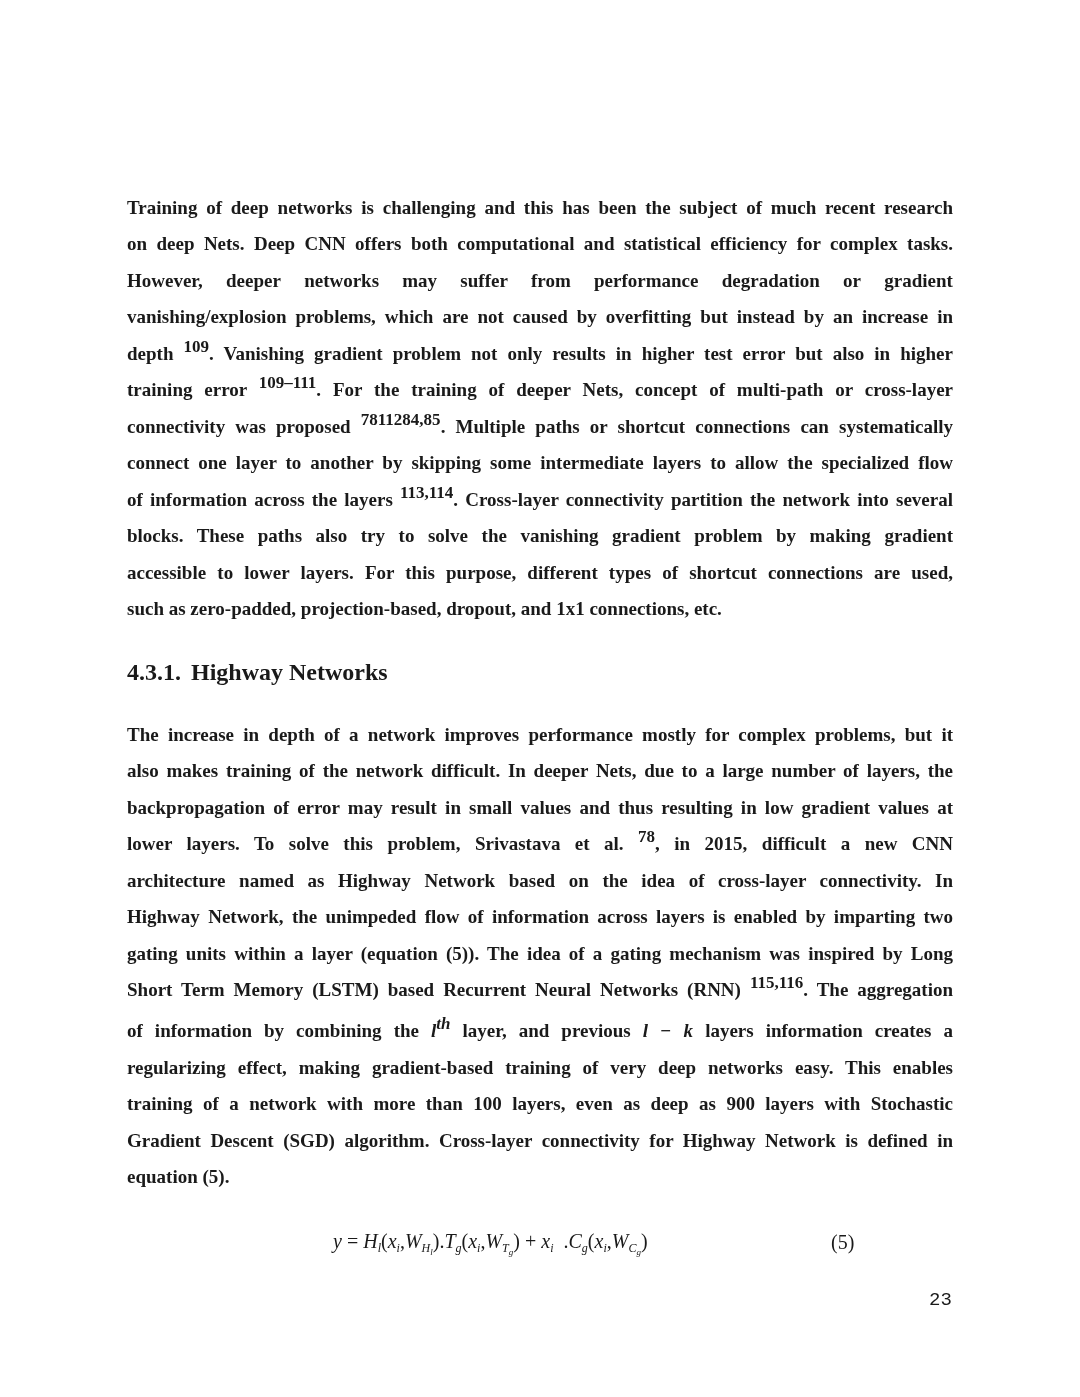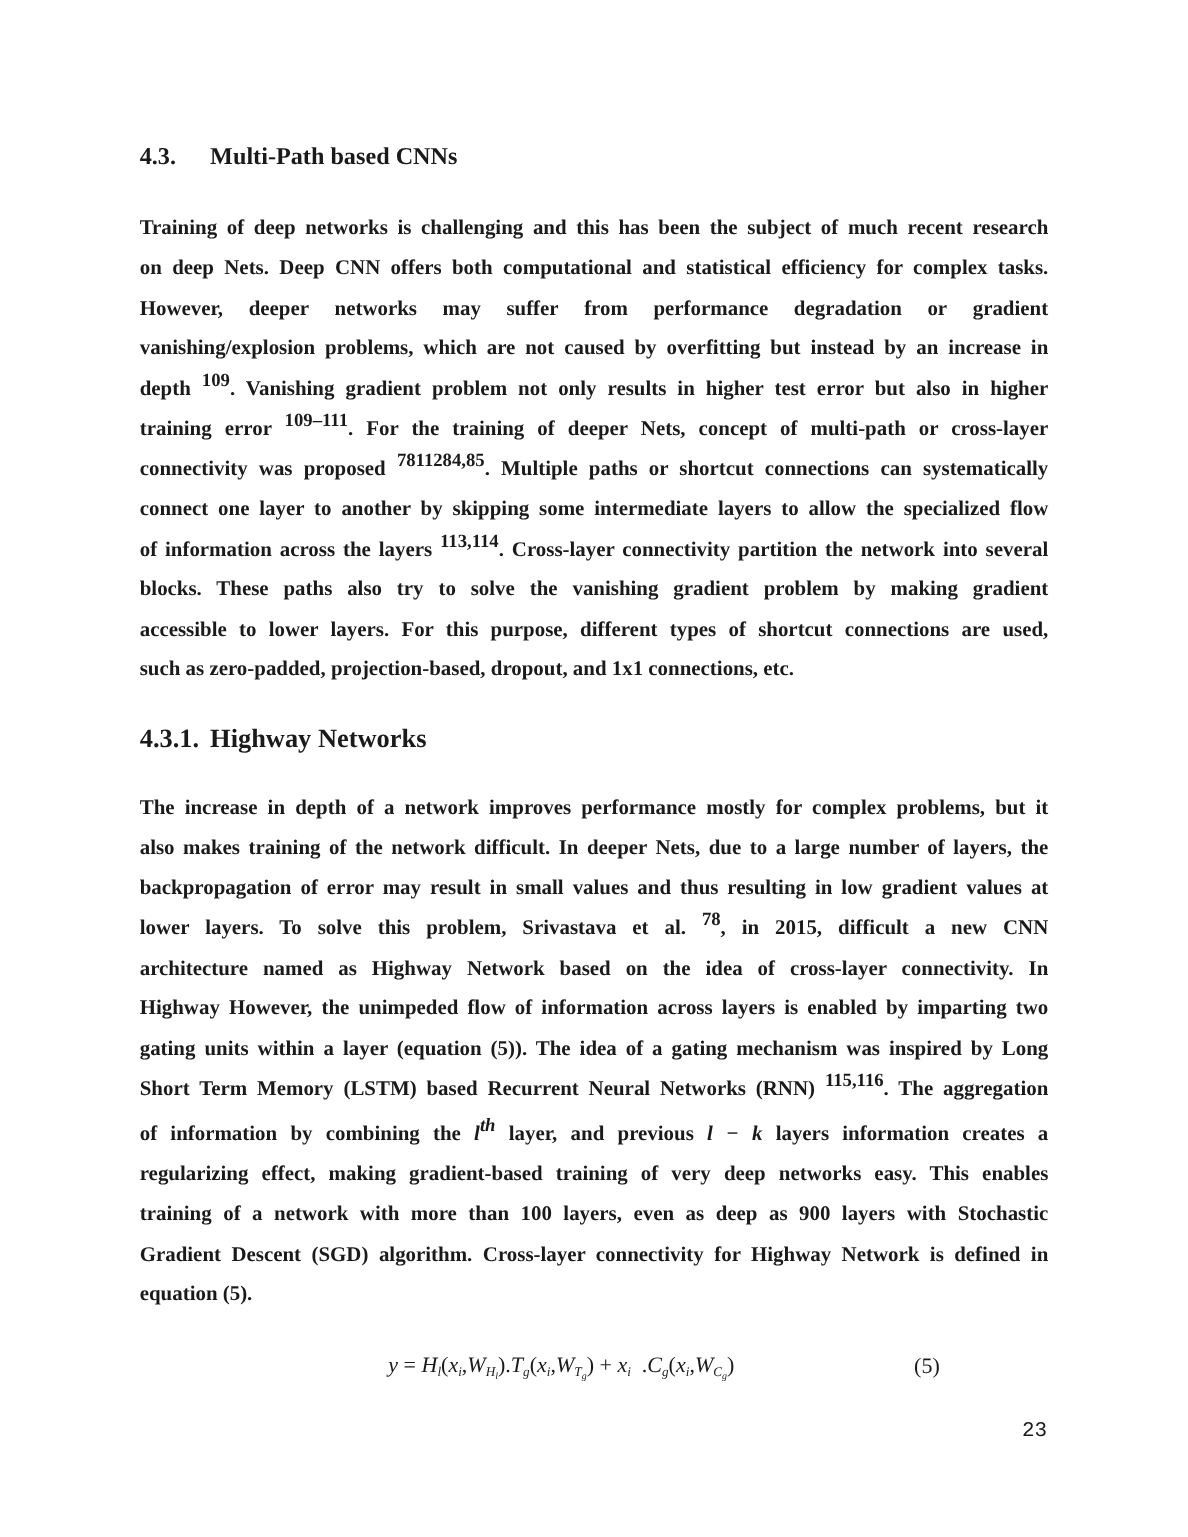--- a/index.html
+++ b/index.html
@@ -67,21 +67,20 @@
     .it { font-style: italic; }
 
     .equation {
       position: absolute;
       top: 1228px;
       left: 333px;
       font-size: 20px;
       line-height: 26px;
       font-style: italic;
       white-space: nowrap;
-      margin-left: 20px;
     }
     .equation sub {
       font-size: 12px;
       vertical-align: -4px;
     }
     .equation sub sub {
       font-size: 9px;
       vertical-align: -3px;
     }
     .equation .rm { font-style: normal; }
@@ -99,23 +98,20 @@
       font-size: 19px;
       line-height: 24px;
       font-family: Liberation Mono, monospace;
     }
   </style>
 </head>
 <body>
 
 <div class="page">
 
-  <div class="heading h1">
-    <span class="num">4.3.</span><span>Multi-Path based CNNs</span>
-  </div>
 
   <div>
     <div class="line" style="top:196px">Training of deep networks is challenging and this has been the subject of much recent research</div>
     <div class="line" style="top:232px">on deep Nets. Deep CNN offers both computational and statistical efficiency for complex tasks.</div>
     <div class="line" style="top:269px">
       <div class="flex">
         <span>However,</span>
           <span>deeper</span>
           <span>networks</span>
           <span>may</span>
@@ -141,21 +137,21 @@
   <div class="heading h2">
     <span class="num">4.3.1.</span><span>Highway Networks</span>
   </div>
 
   <div>
     <div class="line" style="top:723px">The increase in depth of a network improves performance mostly for complex problems, but it</div>
     <div class="line" style="top:759px">also makes training of the network difficult. In deeper Nets, due to a large number of layers, the</div>
     <div class="line" style="top:796px">backpropagation of error may result in small values and thus resulting in low gradient values at</div>
     <div class="line" style="top:832px"><span>lower layers. To solve this problem, Srivastava et al. </span><sup>78</sup><span>, in 2015, difficult a new CNN</span></div>
     <div class="line" style="top:869px">architecture named as Highway Network based on the idea of cross-layer connectivity. In</div>
-    <div class="line" style="top:905px">Highway However, the unimpeded flow of information across layers is enabled by imparting two</div>
+    <div class="line" style="top:905px">Highway Network, the unimpeded flow of information across layers is enabled by imparting two</div>
     <div class="line" style="top:942px">gating units within a layer (equation (5)). The idea of a gating mechanism was inspired by Long</div>
     <div class="line" style="top:978px"><span>Short Term Memory (LSTM) based Recurrent Neural Networks (RNN) </span><sup>115,116</sup><span>. The aggregation</span></div>
     <div class="line" style="top:1019px"><span>of information by combining the </span><span class="it">l</span><sup class="it">th</sup><span> layer, and previous </span><span class="it">l − k</span><span> layers information creates a</span></div>
     <div class="line" style="top:1056px">regularizing effect, making gradient-based training of very deep networks easy. This enables</div>
     <div class="line" style="top:1092px">training of a network with more than 100 layers, even as deep as 900 layers with Stochastic</div>
     <div class="line" style="top:1129px">Gradient Descent (SGD) algorithm. Cross-layer connectivity for Highway Network is defined in</div>
     <div class="line last" style="top:1165px">equation (5).</div>
   </div>
 
   <div class="equation"><span>y</span><span class="rm"> = </span><span>H</span><sub>l</sub><span class="rm">(</span><span>x</span><sub>i</sub><span class="rm">,</span><span>W</span><sub><span>H</span><sub>l</sub></sub><span class="rm">).</span><span>T</span><sub>g</sub><span class="rm">(</span><span>x</span><sub>i</sub><span class="rm">,</span><span>W</span><sub><span>T</span><sub>g</sub></sub><span class="rm">)</span><span class="rm"> + </span><span>x</span><sub>i</sub><span class="rm" style="white-space:pre">  .</span><span>C</span><sub>g</sub><span class="rm">(</span><span>x</span><sub>i</sub><span class="rm">,</span><span>W</span><sub><span>C</span><sub>g</sub></sub><span class="rm">)</span></div>

